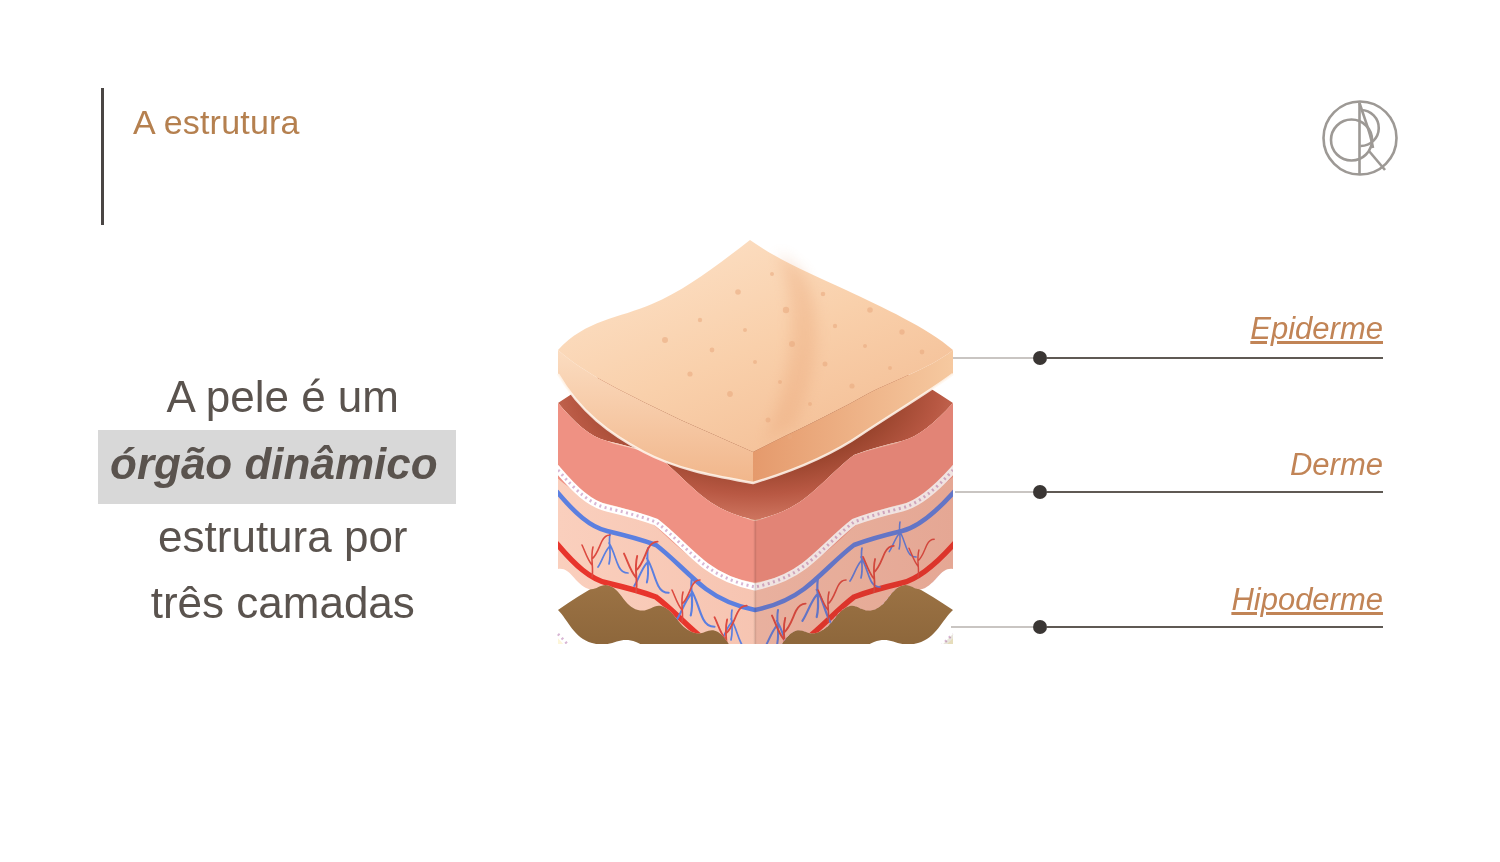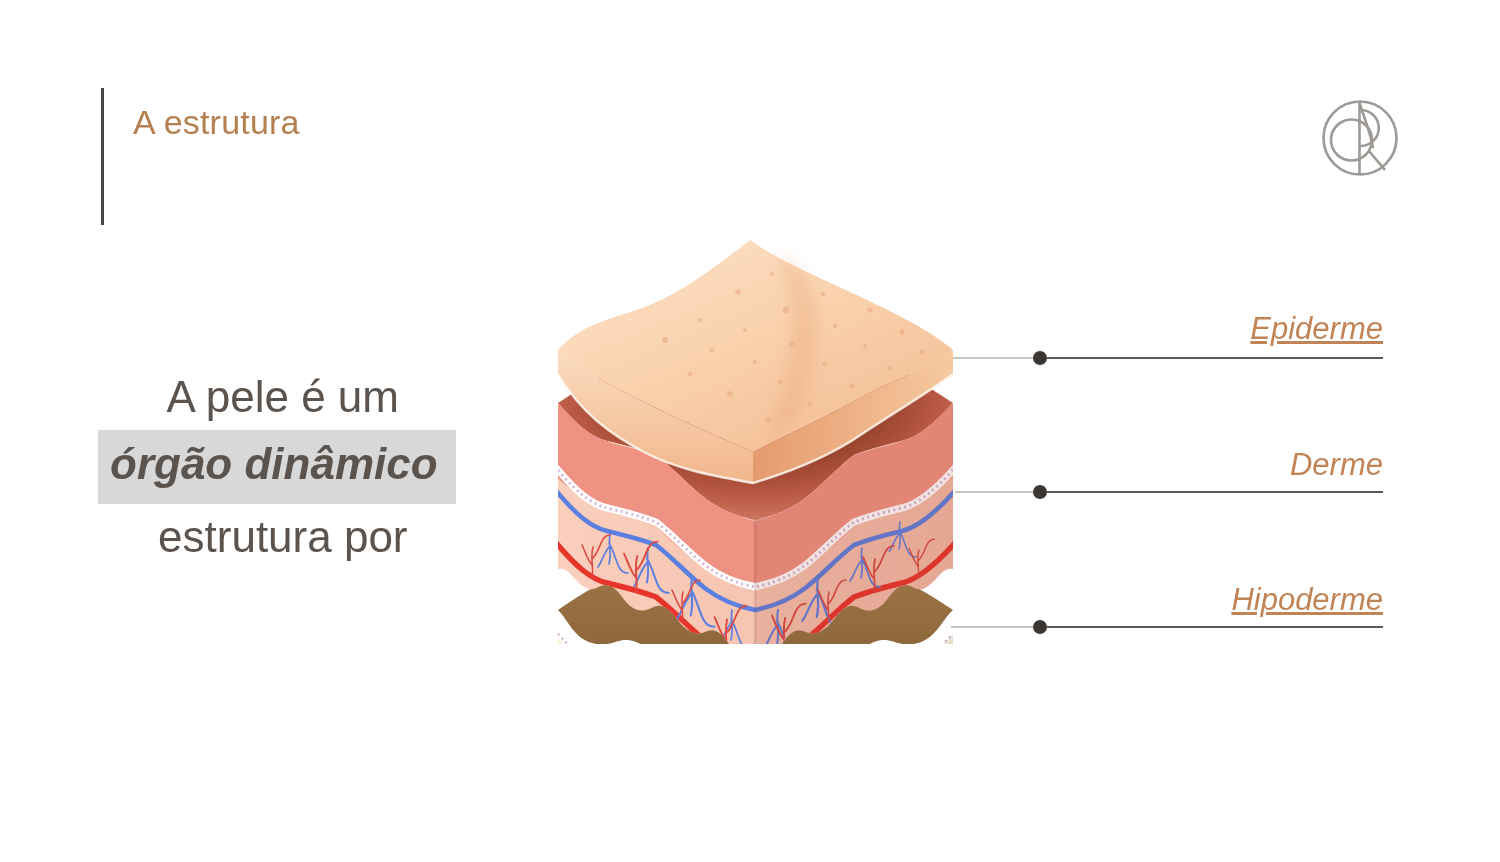--- a/index.html
+++ b/index.html
@@ -56,20 +56,21 @@
     <path d="M43.5 6.5 L43.5 79"></path>
     <path d="M43.5 7 C49 24, 55 38, 57 52"></path>
     <path d="M45 14 A18 18 0 1 1 44.5 50"></path>
     <path d="M53 55 L69 74"></path>
   </svg>
 
   <div class="headline">
     <div class="row">A pele é um</div>
     <div class="row"><span class="hl">órgão dinâmico</span></div>
     <div class="row">estrutura por</div>
+    <div class="row">três camadas</div>
   </div>
 
   <svg class="skin-diagram" viewBox="0 0 420 540">
     <defs>
       <linearGradient id="gEpiTop" x1="0" y1="0" x2="0.8" y2="1">
         <stop offset="0" stop-color="#fde4cc"></stop>
           <stop offset="0.55" stop-color="#f9d0ab"></stop>
           <stop offset="1" stop-color="#f3bd94"></stop>
       </linearGradient>
       <linearGradient id="gUsideL" x1="0" y1="0" x2="0" y2="1">

